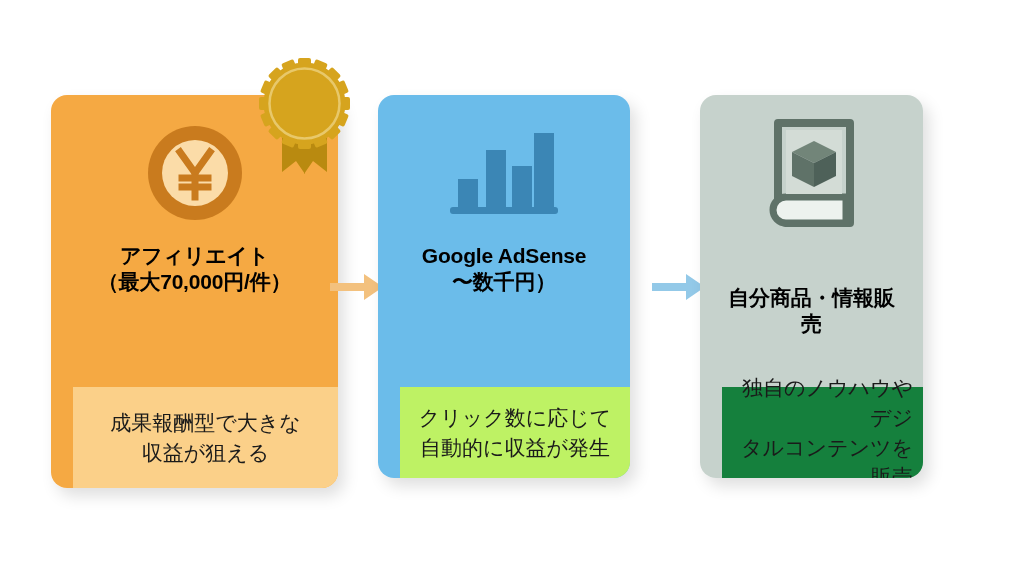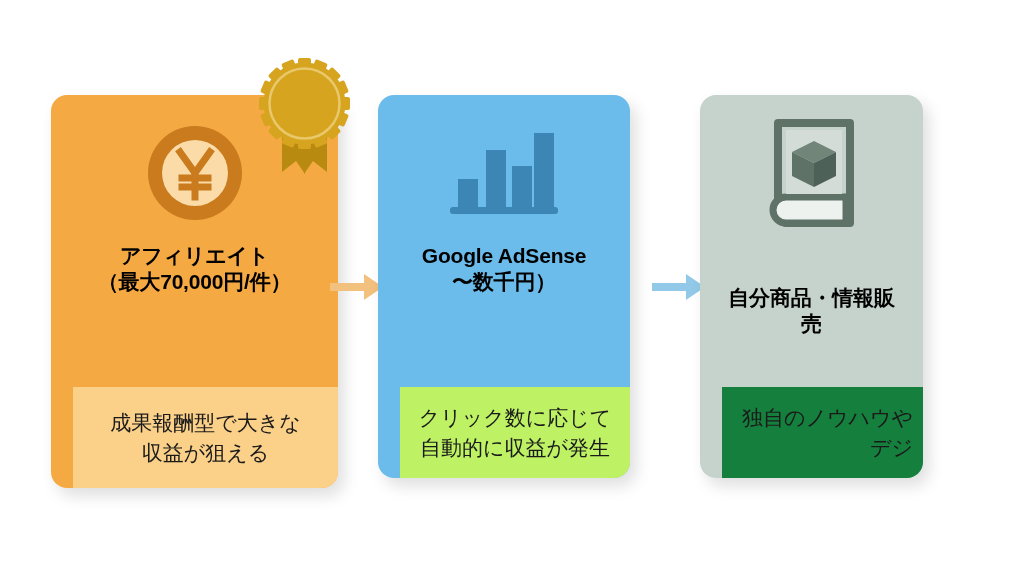--- a/index.html
+++ b/index.html
@@ -272,18 +272,19 @@
         </div>
 
         <p class="card-title">
           <span class="tline">自分商品・情報販売</span>
         </p>
       </div>
 
       <div class="card-foot">
         <p class="card-note">
           <span class="nline">独自のノウハウやデジ</span>
+          <span class="nline">タルコンテンツを販売</span>
         </p>
       </div>
     </div>
   </div>
 
 </div>
 
 </body></html>

